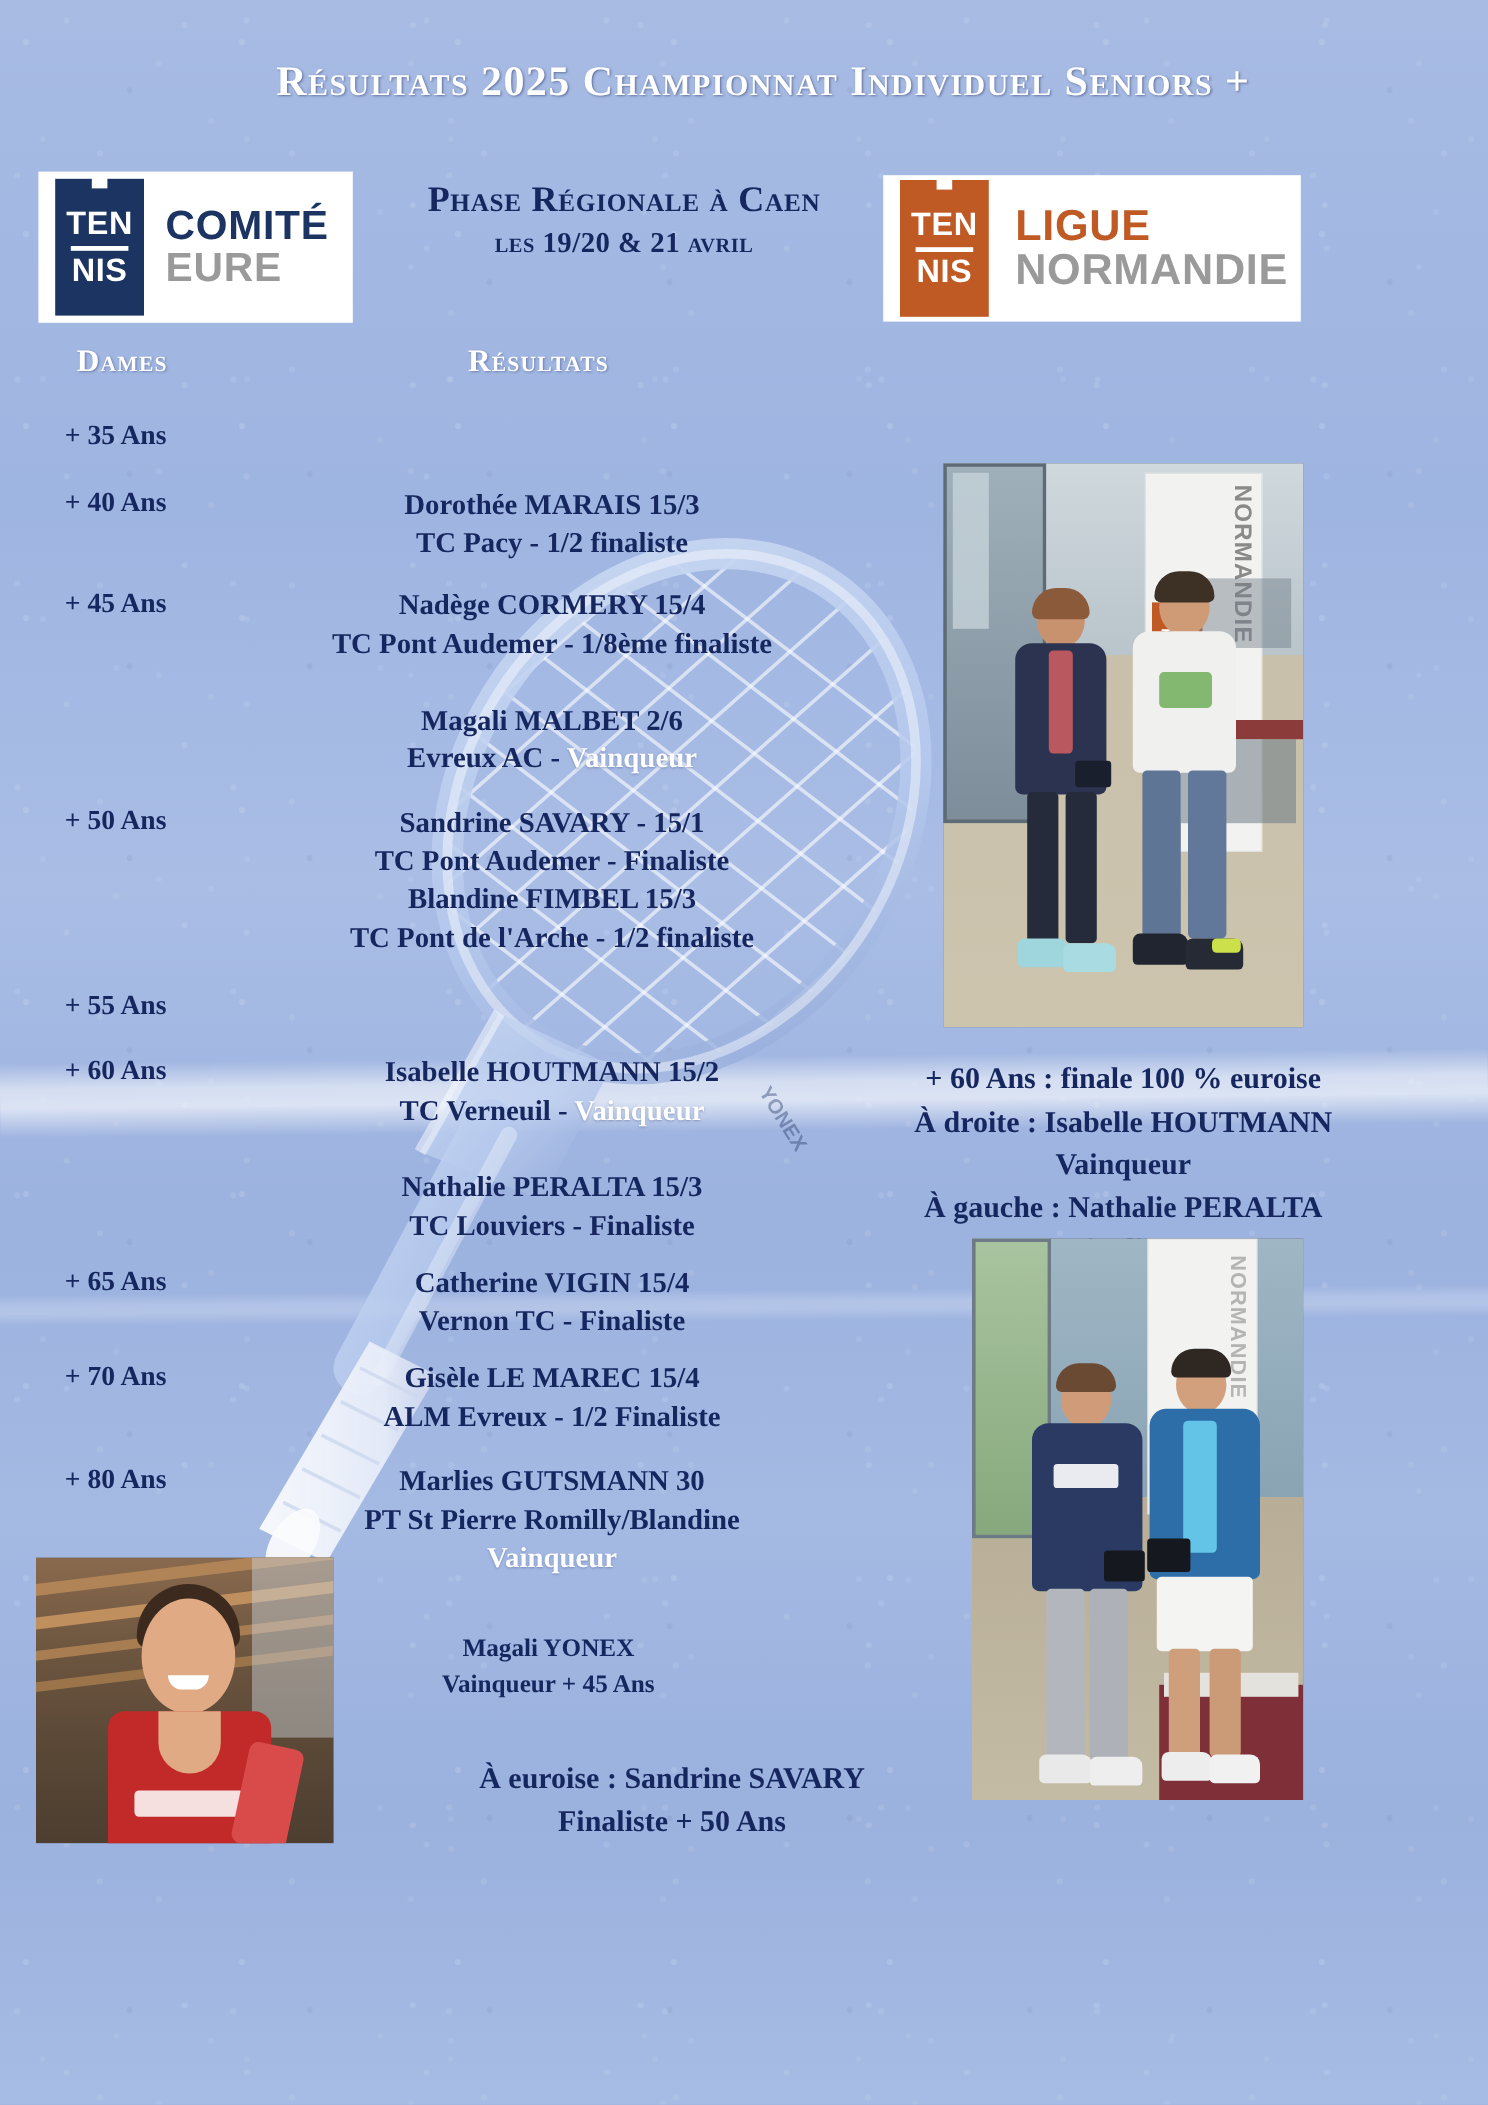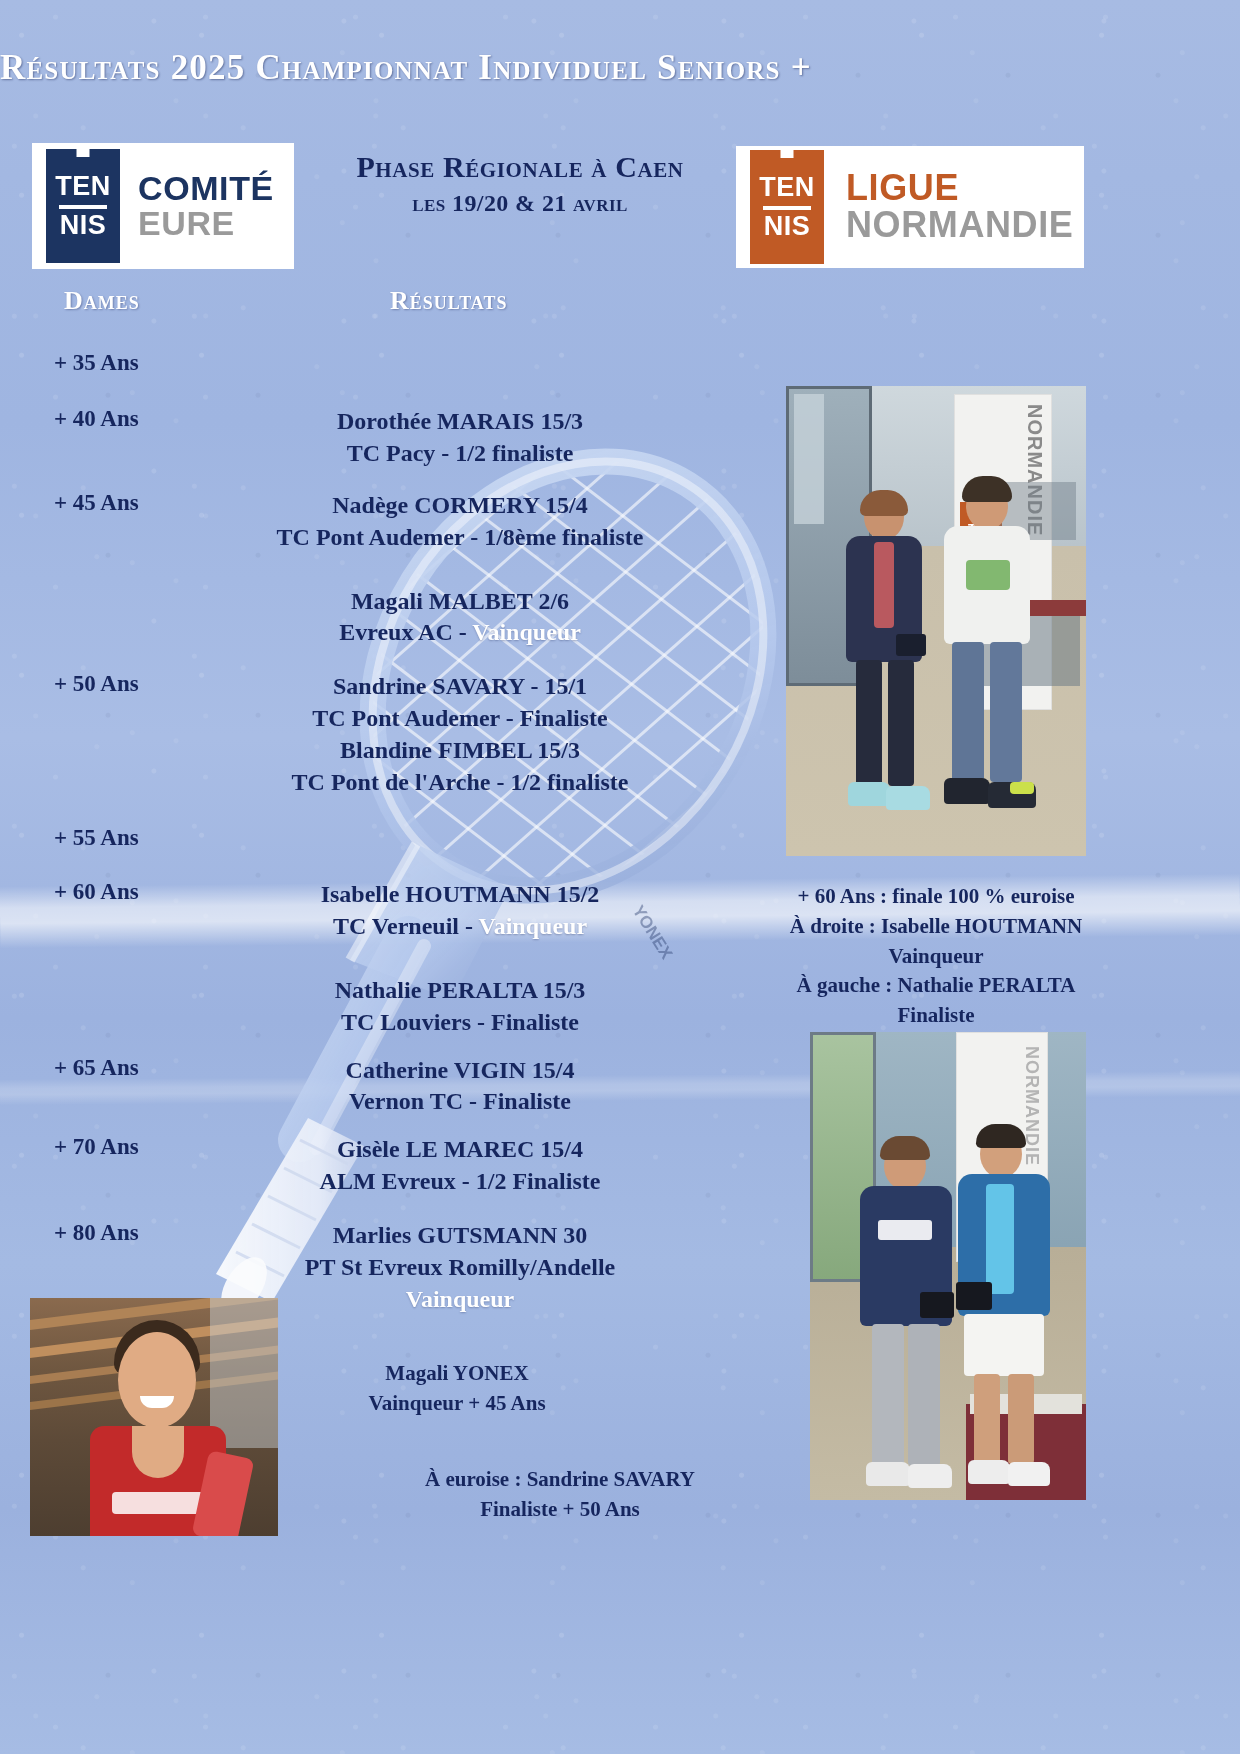--- a/index.html
+++ b/index.html
@@ -78,21 +78,21 @@
     pointer-events: none;
     opacity: .95;
   }
 
   
   .title-bar {
     position: absolute;
     top: 48px;
     left: 0;
     width: 1042px;
-    text-align: left;
+    text-align: right;
   }
   .title-bar .title {
     display: inline-block;
     color: #ffffff;
     font-size: 35px;
     font-weight: bold;
     font-variant: small-caps;
     letter-spacing: 1.2px;
     text-shadow: 1px 1px 2px rgba(20,30,80,.45);
     white-space: nowrap;
@@ -262,21 +262,21 @@
   .photo .ph-inner { position: absolute; inset: 0; }
 
   #photo-top    { left: 786px; top: 386px;  width: 300px; height: 470px; }
   #photo-bottom { left: 810px; top: 1032px; width: 276px; height: 468px; }
   #photo-left   { left: 30px;  top: 1298px; width: 248px; height: 238px; }
 
   
   .caption {
     position: absolute;
     color: #16265e;
-    font-size: 21px;
+    font-size: 25px;
     font-weight: bold;
     line-height: 1.42;
     text-align: center;
   }
   #caption-top    { left: 760px; top: 882px; width: 352px; }
   #caption-bottom { left: 330px; top: 1465px; width: 460px; }
   .caption-mid {
     position: absolute;
     left: 222px;
     top: 1358px;
@@ -495,21 +495,21 @@
         <div class="res-age">+ 70 Ans</div>
         <div class="res-lines">
           <div class="res-line">Gisèle LE MAREC 15/4</div>
           <div class="res-line">ALM Evreux - 1/2 Finaliste</div>
         </div>
       </div>
       <div class="res-row" style="margin-top: 22px;">
         <div class="res-age">+ 80 Ans</div>
         <div class="res-lines">
           <div class="res-line">Marlies GUTSMANN 30</div>
-          <div class="res-line">PT St Evreux Romilly/Andelle</div>
+          <div class="res-line">PT St Pierre Romilly/Blandine</div>
           <div class="res-line win">Vainqueur</div>
         </div>
       </div>
     </div>
 
   <div class="photo" id="photo-top">
     <div class="ph-inner">
       <div class="pbg-hall"></div>
 
       <div style="position:absolute;left:0;top:0;width:86px;height:300px;background:linear-gradient(180deg,#9fb0bb,#7d8d99);box-shadow:inset 0 0 0 3px #5e6b76;"></div>

